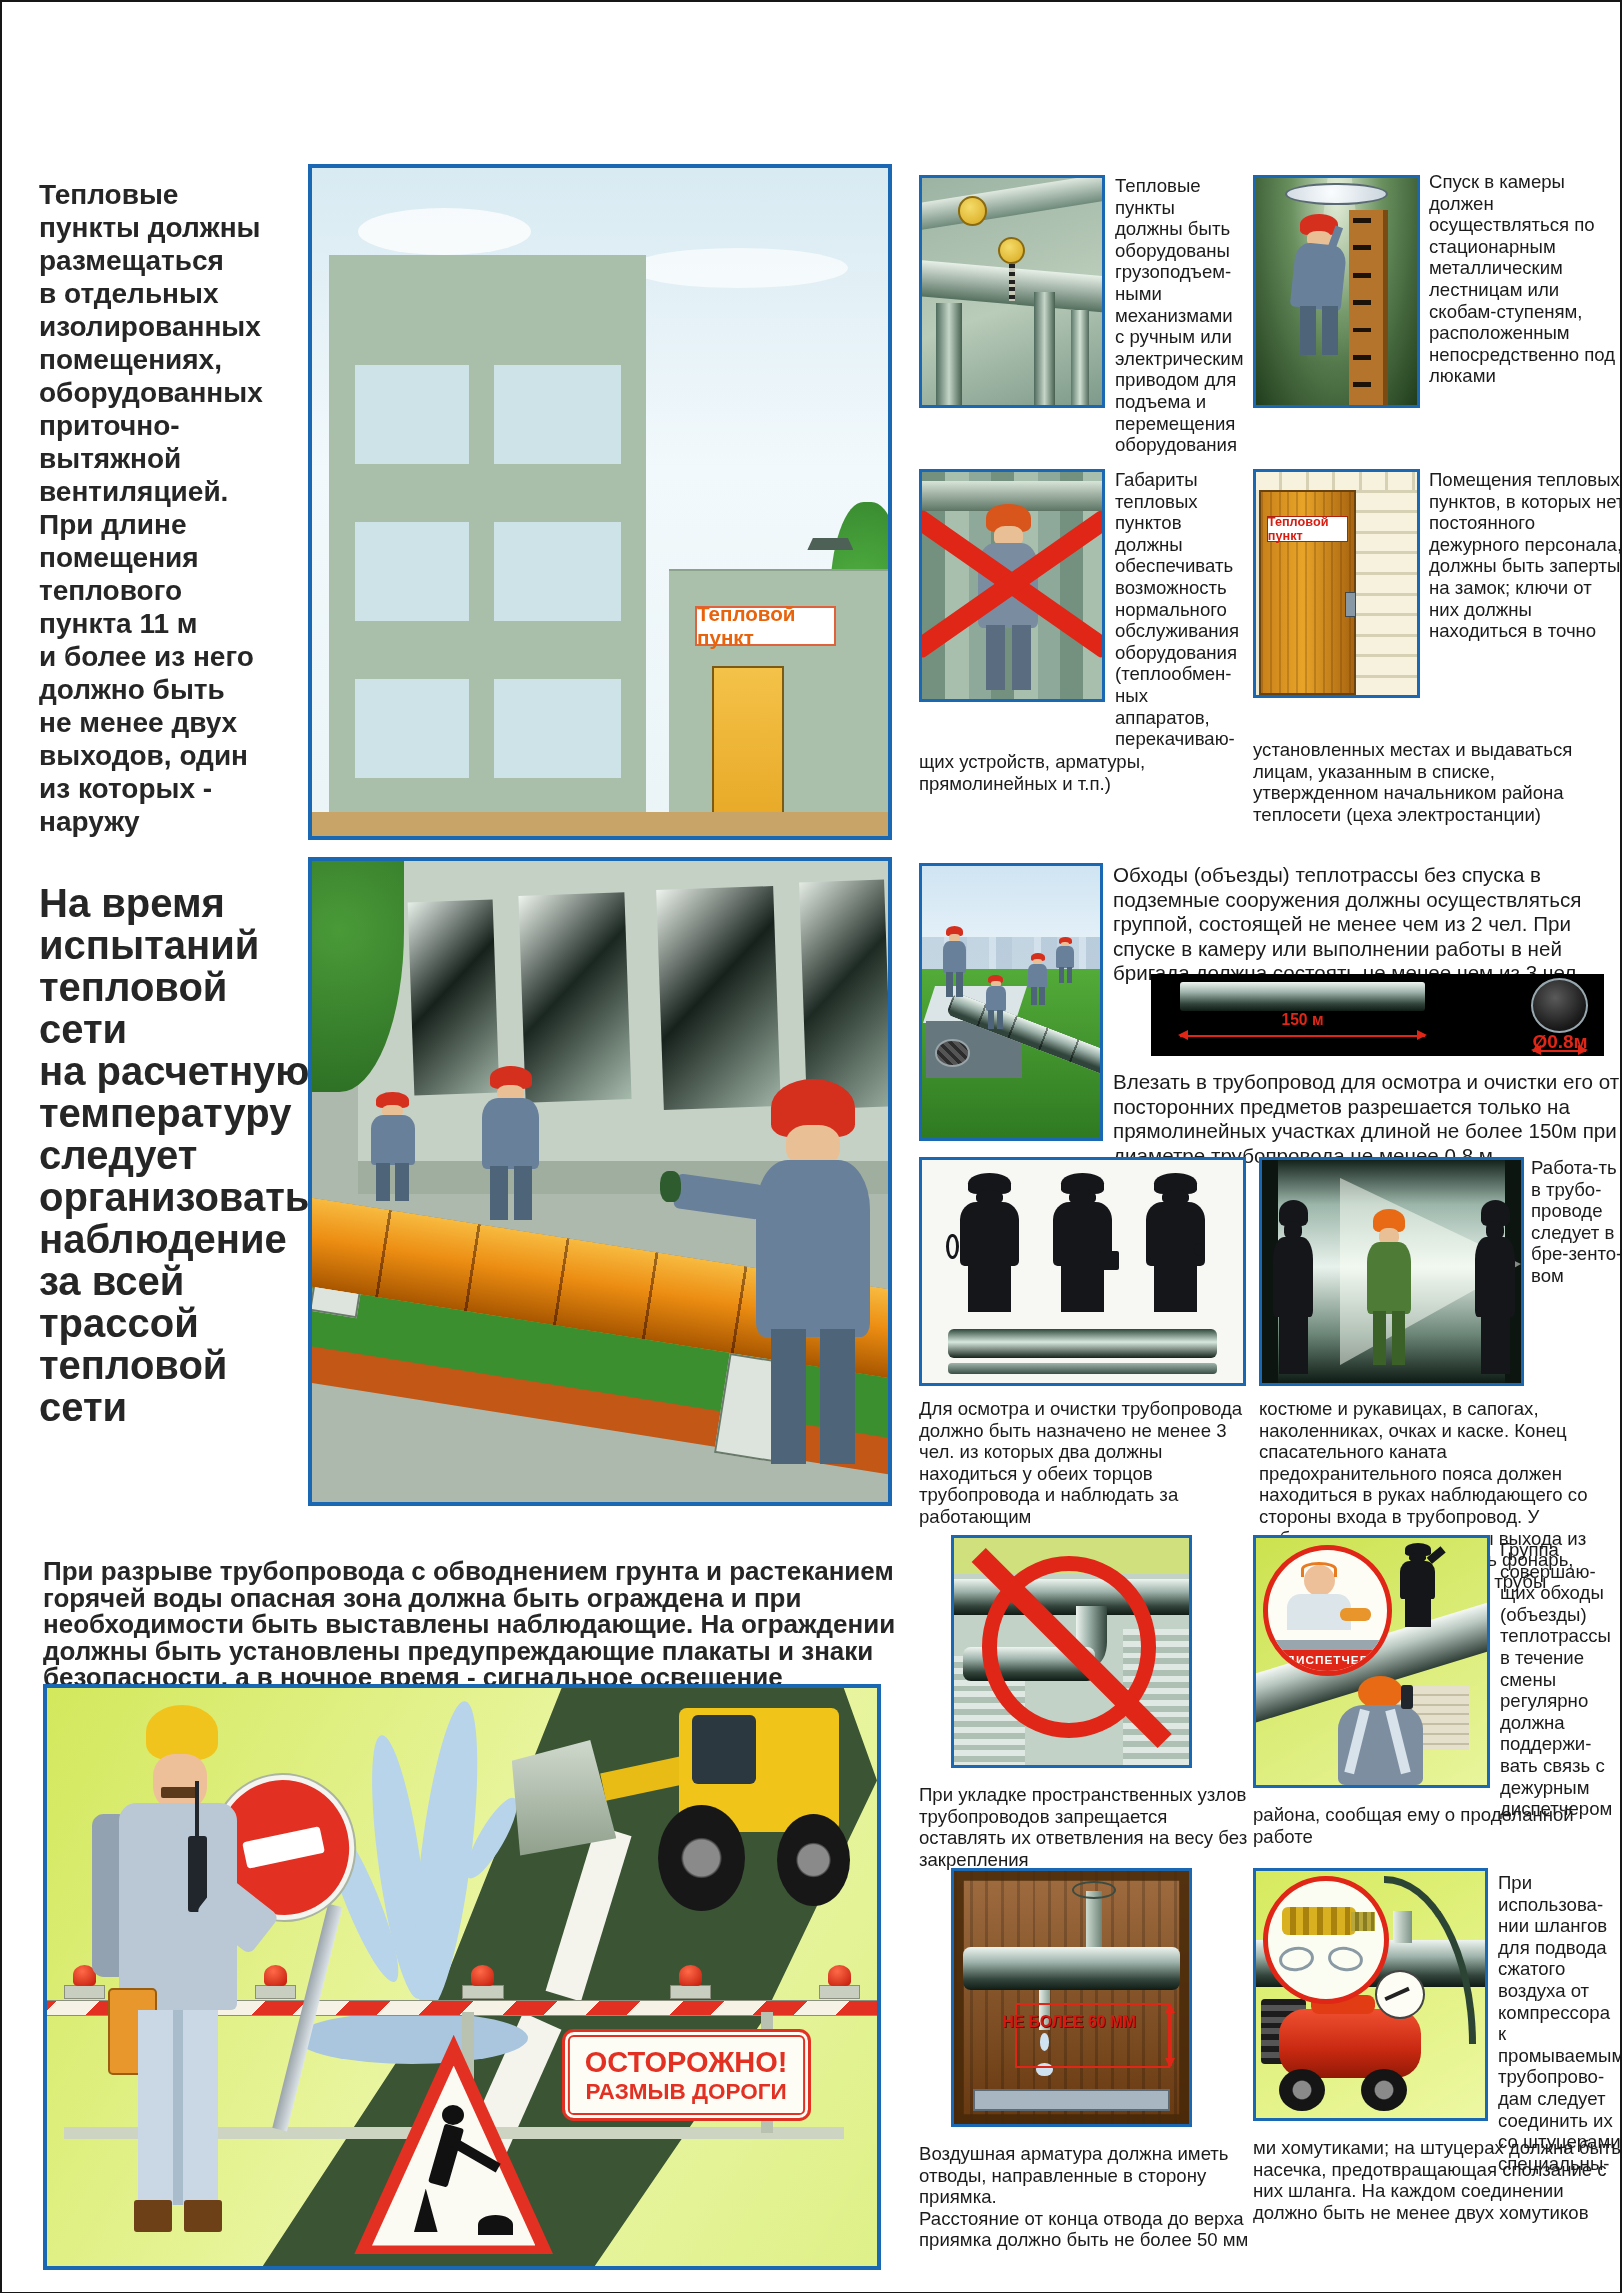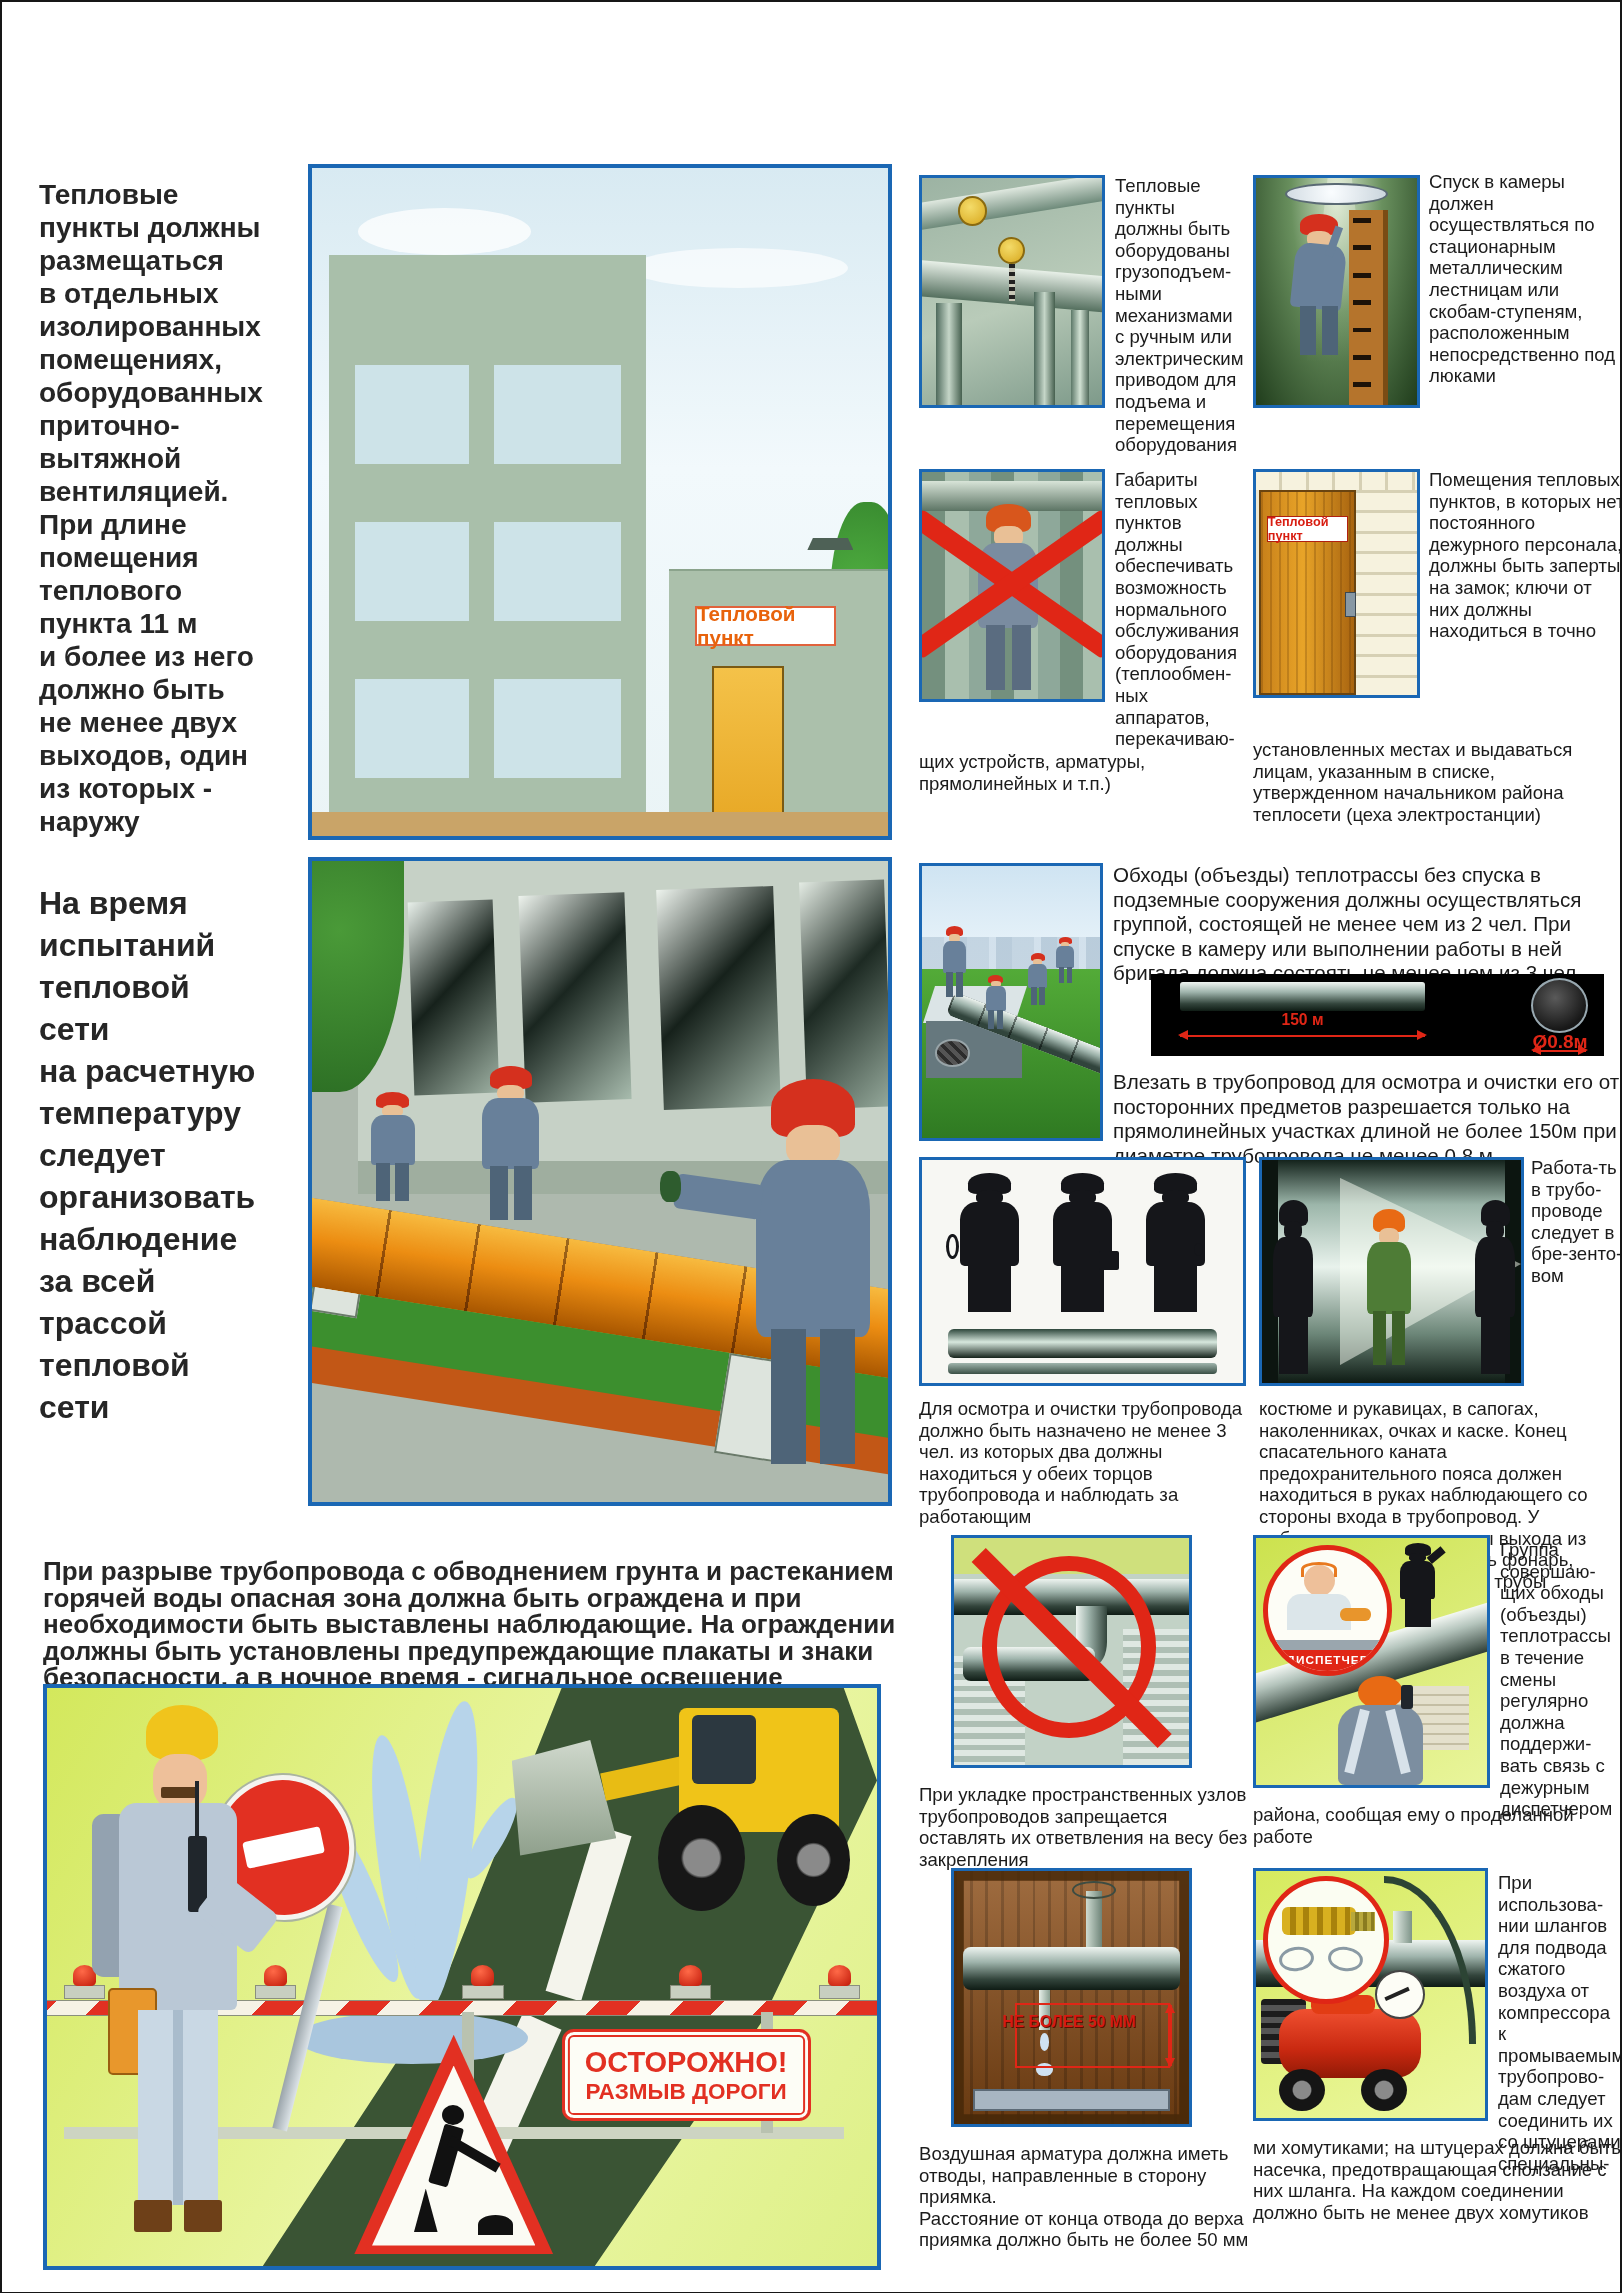--- a/index.html
+++ b/index.html
@@ -7,21 +7,21 @@
   body { font-family:"Liberation Sans", sans-serif; }
   #page { position:relative; width:1622px; height:2294px; margin:0 auto;
           background:#ffffff; border:2.9px solid #161616; overflow:hidden; }
 
   .abs { position:absolute; }
   .title { left:0; right:0; top:27.4px; text-align:center; color:#1561ae;
            font-weight:bold; font-size:48px; line-height:57px; letter-spacing:-0.5px;
            white-space:pre-line; }
   .note { position:absolute; color:#262626; font-weight:bold; white-space:pre-line; }
   .note1 { left:37px; top:176px; width:282px; font-size:28px; line-height:33px; }
-  .note2 { left:37px; top:880px; width:286px; font-size:32px; line-height:42px; }
+  .note2 { left:37px; top:880px; width:286px; font-size:40px; line-height:42px; }
   .note3 { left:41px; top:1556px; width:870px; font-size:26px; line-height:26.5px; white-space:normal; }
 
   .illo { position:absolute; border:4.9px solid #1a67b4; overflow:hidden; background:#dfe8df; }
   .sbox { position:absolute; border:3.9px solid #1a67b4; overflow:hidden; background:#dfe8df; }
   .cap  { position:absolute; font-size:18.6px; line-height:21.6px; color:#1b1b1b; }
   .cap.big { font-size:20.6px; line-height:24.5px; }
   .prel { white-space:pre-line; }
 
   .redtxt { color:#e02616; font-weight:bold; }
 
@@ -399,21 +399,21 @@
     <div class="abs" style="left:56%;top:8%;width:7%;height:22%;background:linear-gradient(90deg,#cfdcd2,#6e8478);"></div>
     <div class="abs" style="left:50%;top:4%;width:19%;height:7%;border:2.9px solid #3c4c42;border-radius:50%;background:rgba(0,0,0,0);"></div>
     <div class="abs" style="left:36%;top:47%;width:5%;height:16%;background:linear-gradient(90deg,#e8f0ea,#8aa093);"></div>
     <div class="abs" style="left:36.5%;top:64%;width:4%;height:7%;background:#cfe2f2;border-radius:50%;"></div>
     <div class="abs" style="left:35%;top:76%;width:7%;height:5%;background:#cfe2f2;border-radius:50%;"></div>
     <div class="abs" style="left:26%;top:52%;width:66%;height:26%;border:2.9px solid #e02616;"></div>
     <div class="vdim" style="left:92%;top:53%;height:24%;">
       <span class="vah u"></span>
       <span class="vah d"></span>
     </div>
-    <div class="abs" style="left:8%;top:56%;width:82%;text-align:center;color:#d81810;font-weight:bold;font-size:15.7px;text-shadow:1px 1px 0 #5a1000;">НЕ БОЛЕЕ 50 ММ</div>
+    <div class="abs" style="left:8%;top:56%;width:82%;text-align:center;color:#d81810;font-weight:bold;font-size:15.7px;text-shadow:1px 1px 0 #5a1000;">НЕ БОЛЕЕ 60 ММ</div>
     <div class="abs" style="left:8%;top:86%;width:84%;height:9%;background:#a8b6c2;border:2px solid #5c6a76;"></div>
   </div>
   <div class="cap prel" style="left:917px; top:2141px; width:337px;">Воздушная арматура должна иметь отводы, направленные в сторону приямка.
 Расстояние от конца отвода до верха приямка должно быть не более 50 мм</div>
 
   <div class="sbox" style="left:1251px; top:1533px; width:237px; height:253px; background:linear-gradient(150deg,#cce24e,#e9f59c);">
     <div class="abs" style="left:-12%;top:40%;width:130%;height:19%;transform:rotate(-17deg);border-radius:9.8px;
          background:linear-gradient(180deg,#f4f8f4 0%,#b4c4bc 35%,#2e3e36 100%);"></div>
     <div class="abs" style="left:58%;top:60%;width:34%;height:26%;background:repeating-linear-gradient(180deg,#e4e0cc 0 7.8px,#c4bea4 7.8px 9.8px);"></div>
     <div class="fig sfig" style="left:60%;top:2%;width:20%;height:34%;">

